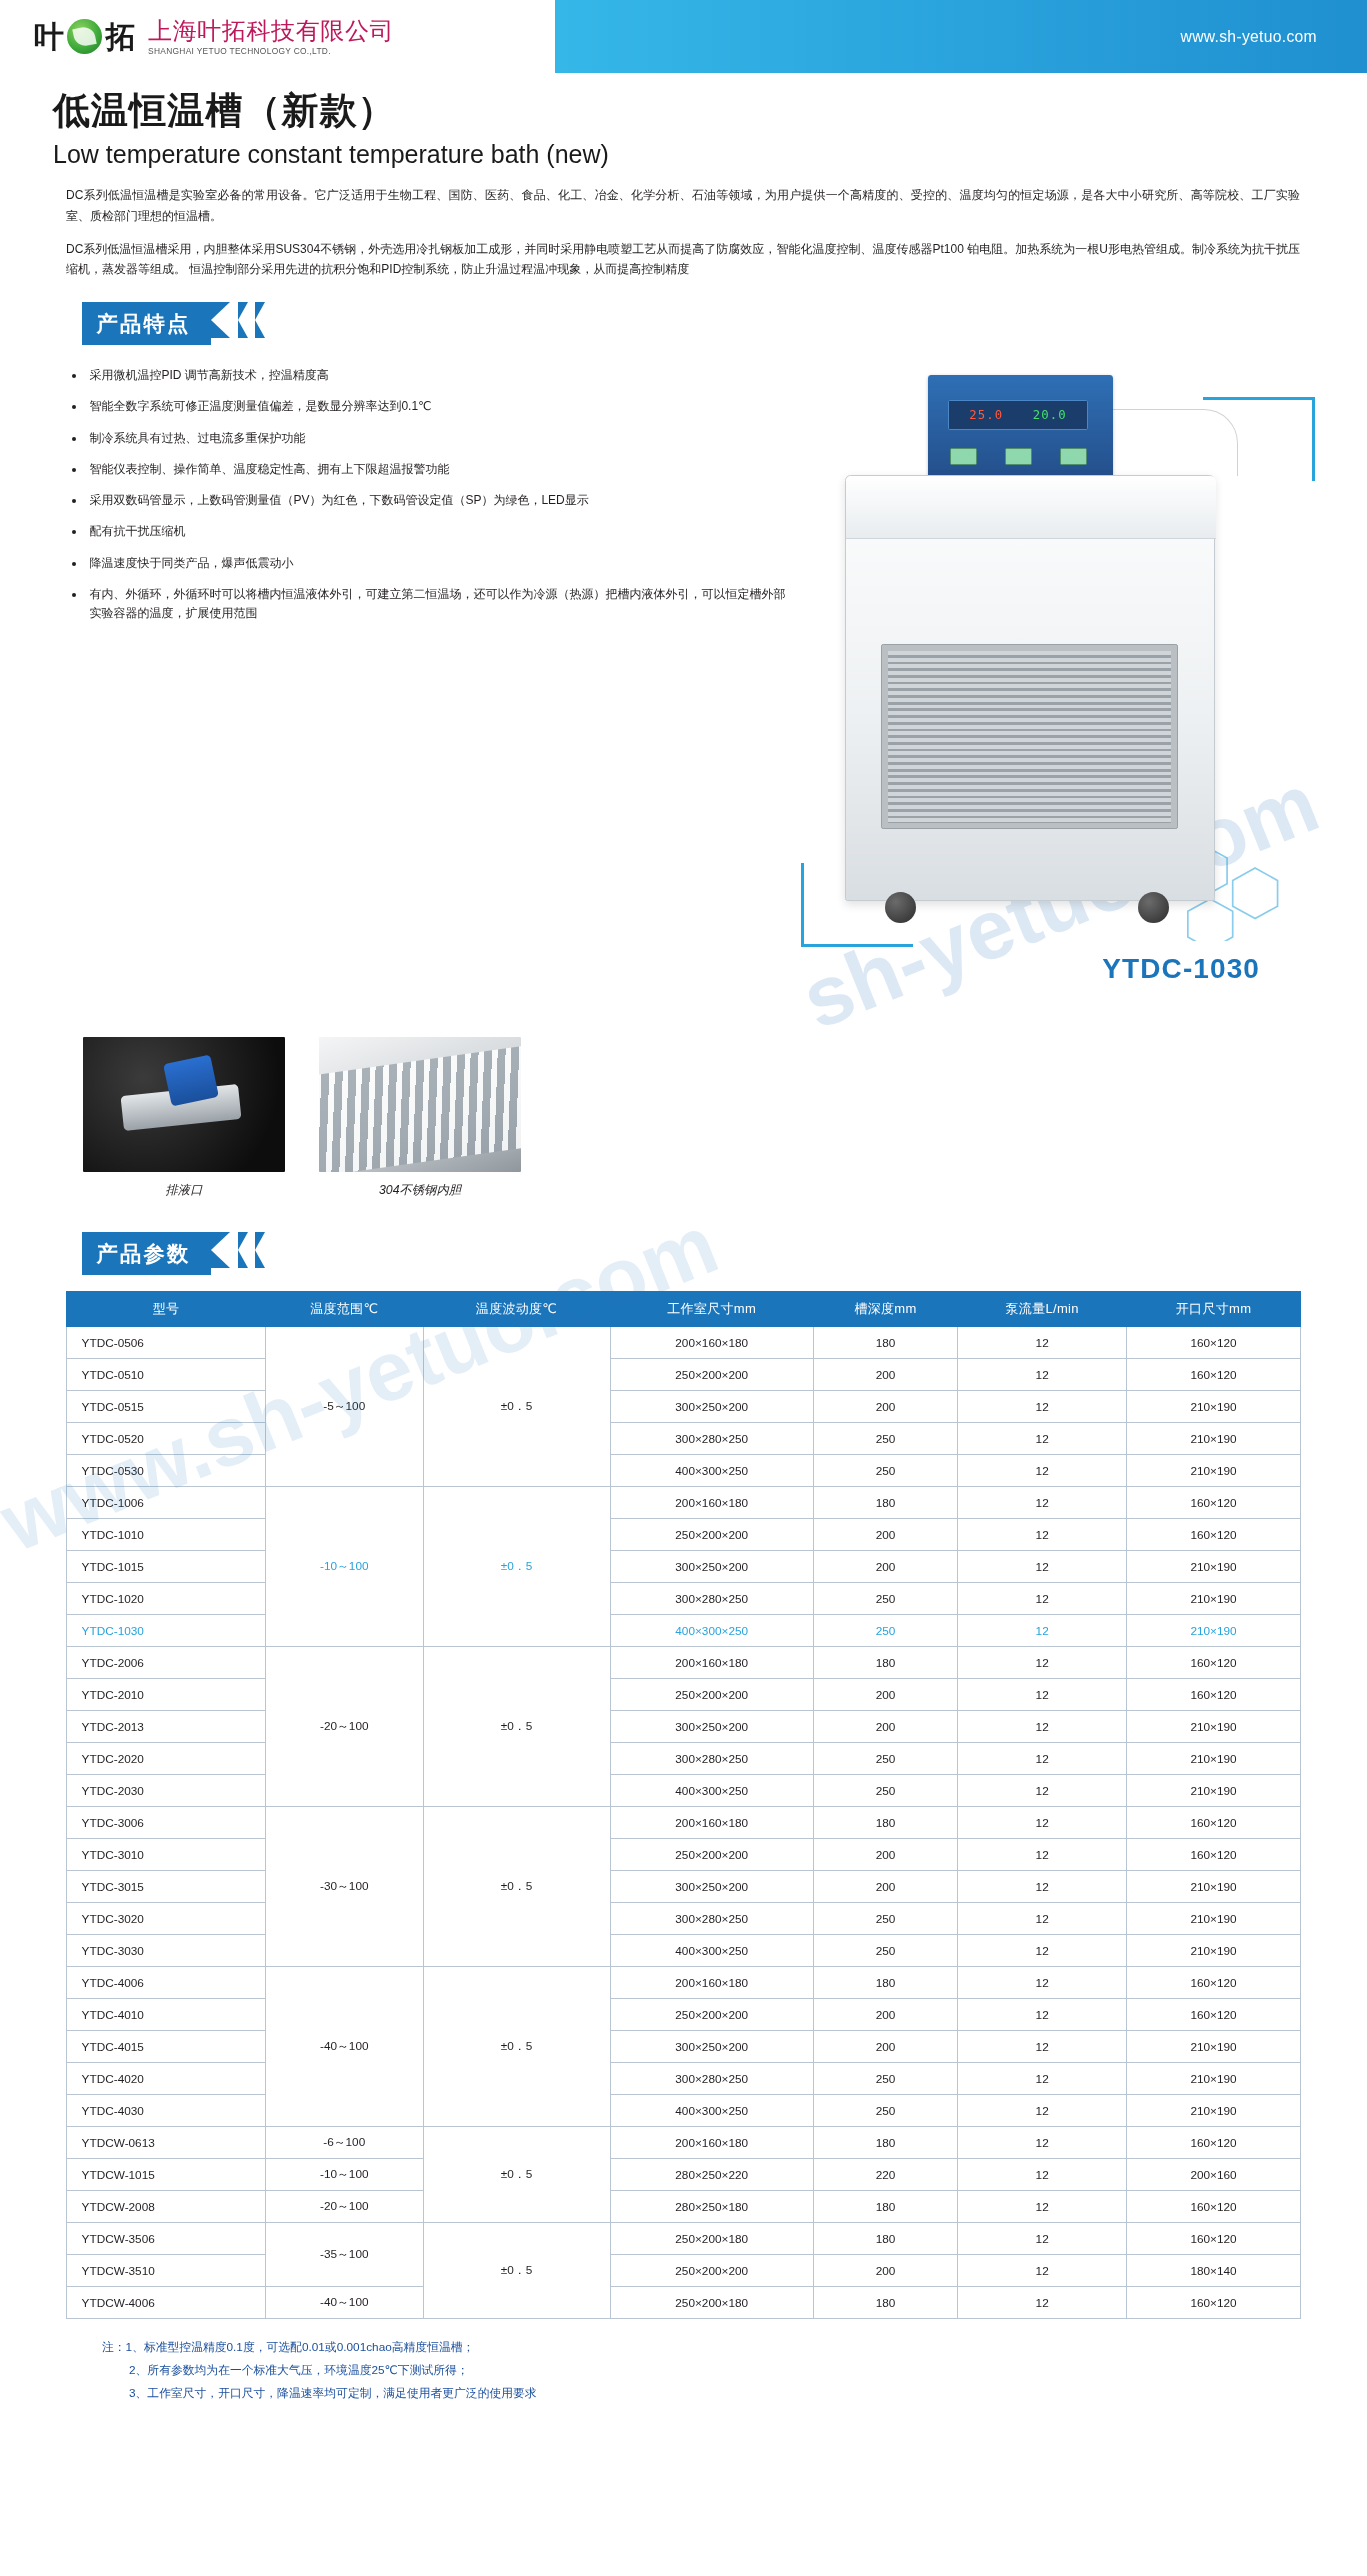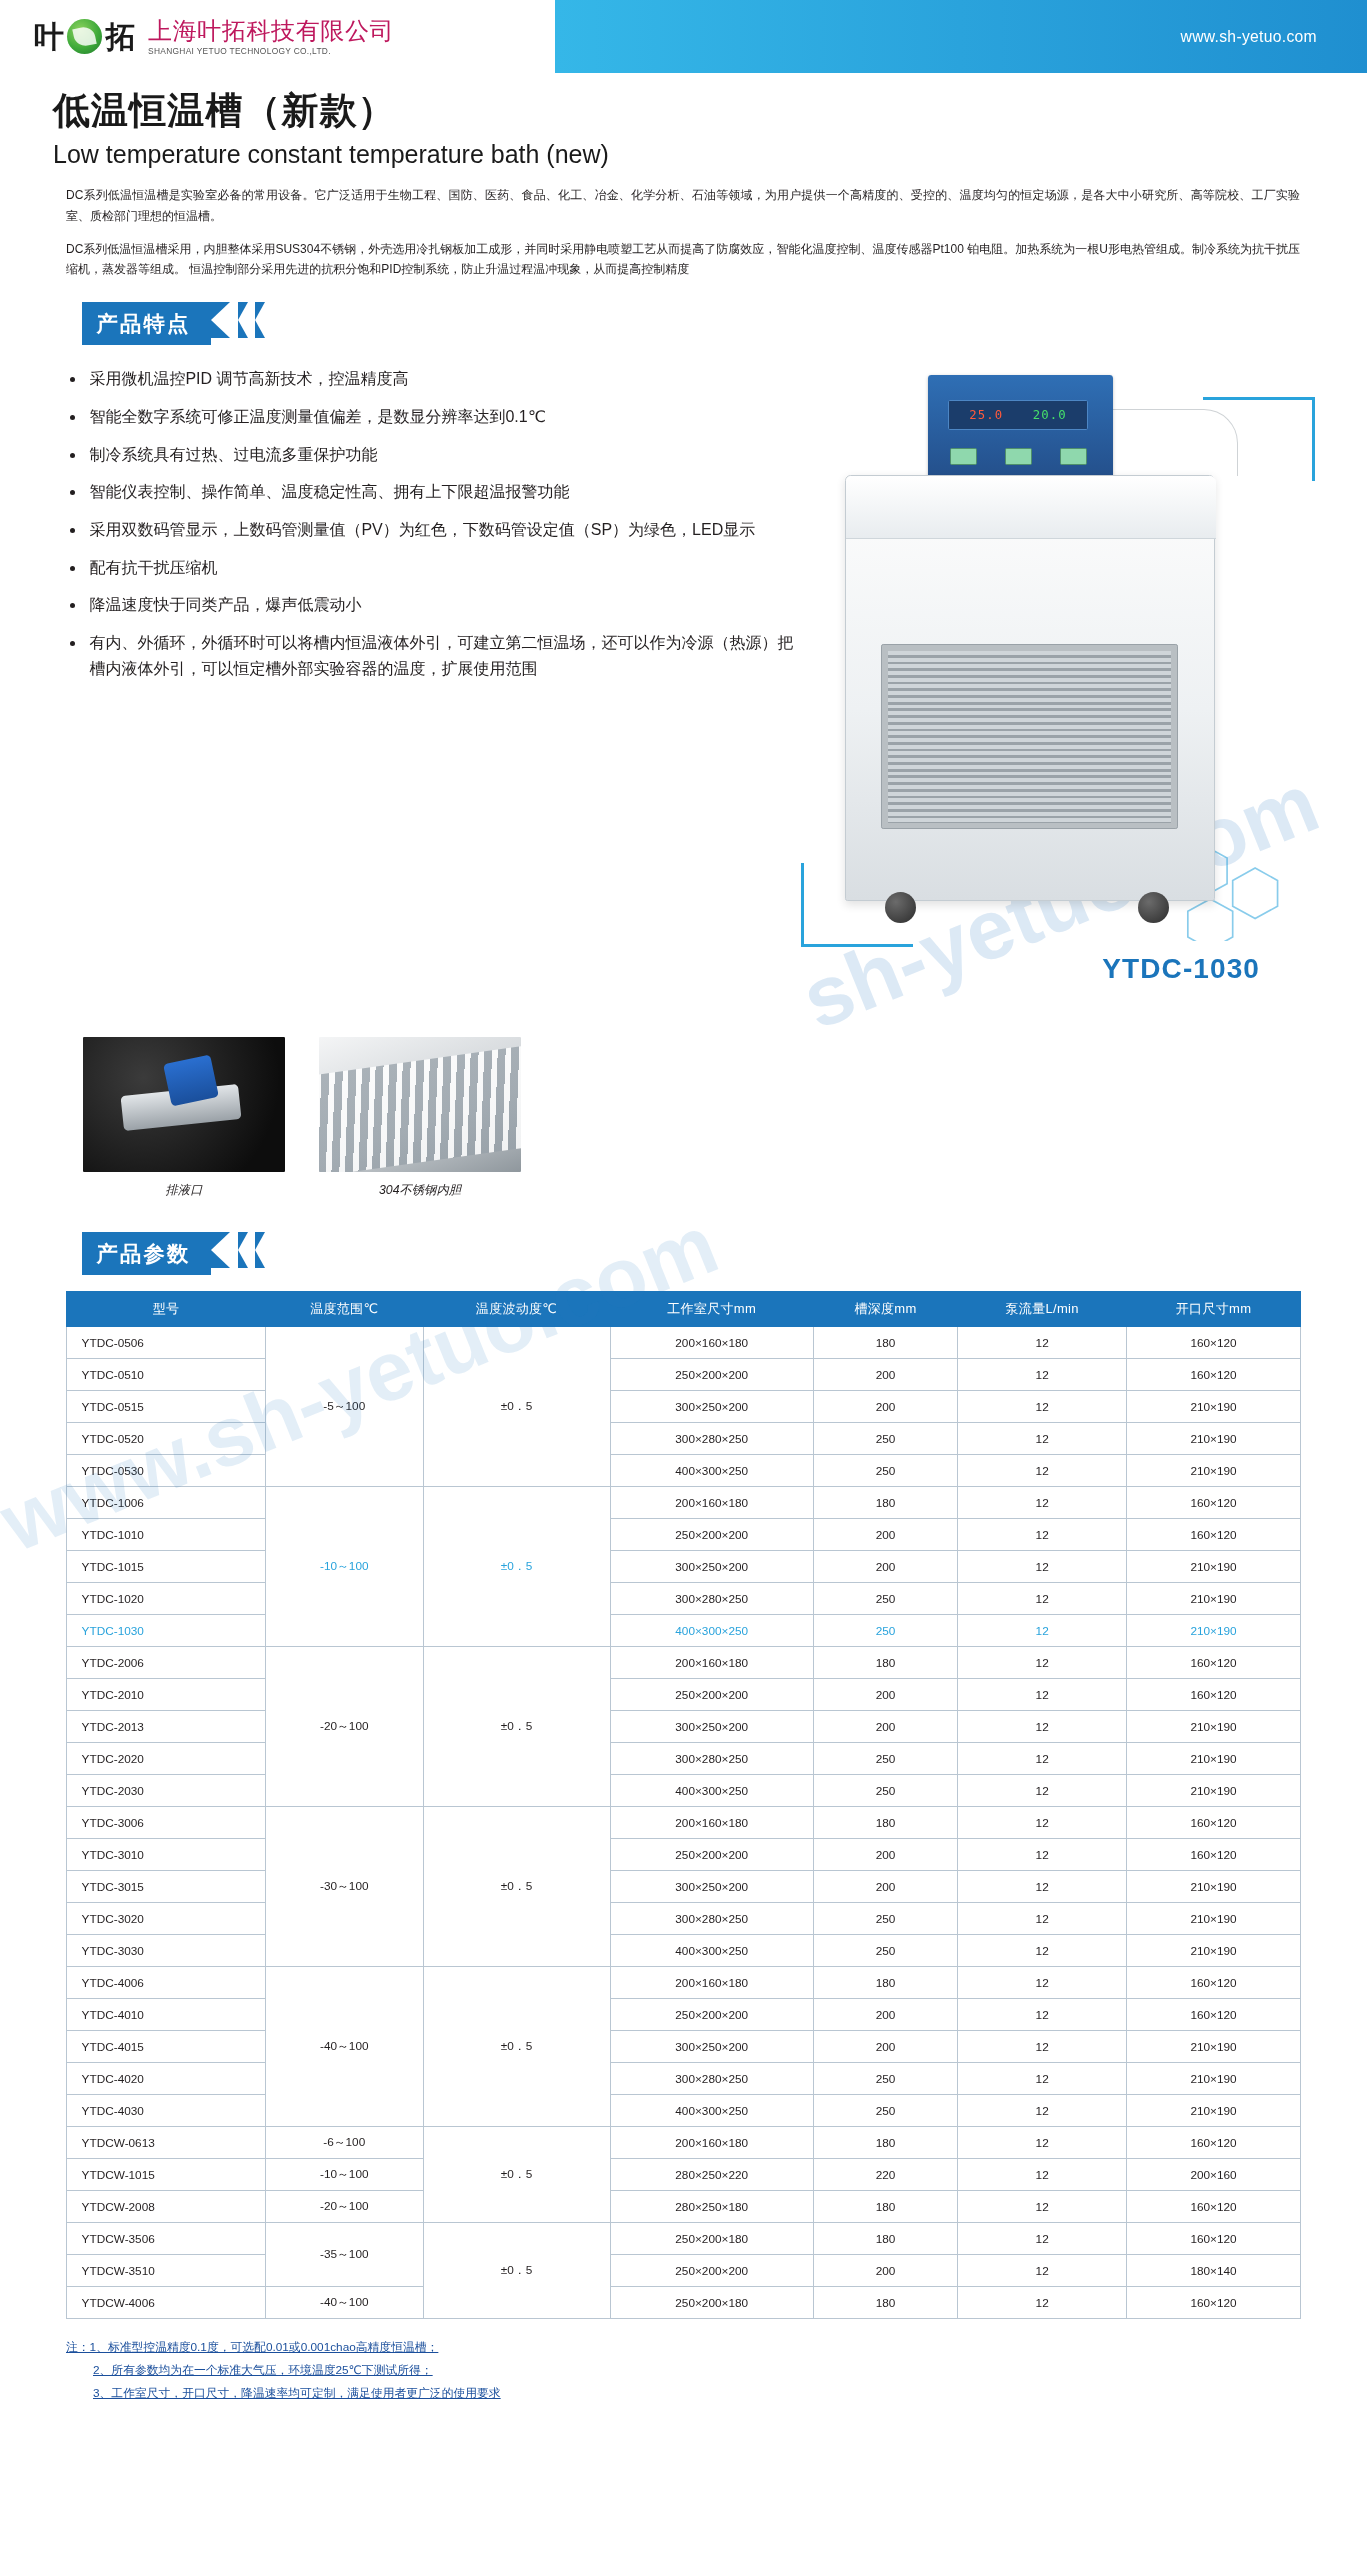--- a/index.html
+++ b/index.html
@@ -159,21 +159,21 @@
   .feature-zone {
     display: flex;
     padding: 13.5px 45px 0 66px;
   }
   .feature-list {
     width: 729px;
     flex: 0 0 729px;
     padding-top: 7.9px;
   }
   .feature-list li {
-    font-size: 16px;
+    font-size: 12px;
     line-height: 1.62;
     margin-bottom: 11.8px;
     color: #231f20;
     padding-left: 3.4px;
   }
   .feature-list ul { margin: 0; padding-left: 20px; }
 
   .product-photo {
     position: relative;
     flex: 1;
@@ -408,25 +408,24 @@
     height: 32px;
     color: #231f20;
     background: #fff;
   }
   table.specs td.model { text-align: left; padding-left: 14.6px; }
   table.specs tr.hl td { color: #29a3dc; }
   table.specs td.hl { color: #29a3dc; }
 
   
   .notes {
-    padding: 17px 66px 34px 66px;
+    padding: 17px 66px 34px 102px;
     color: #1b4f9c;
     font-size: 11.8px;
     line-height: 1.95;
-    text-decoration: underline;
   }
   .notes .n-line { display: block; }
 
   
   .wm {
     position: absolute;
     color: rgba(38,120,190,.13);
     font-weight: bold;
     pointer-events: none;
     white-space: nowrap;

